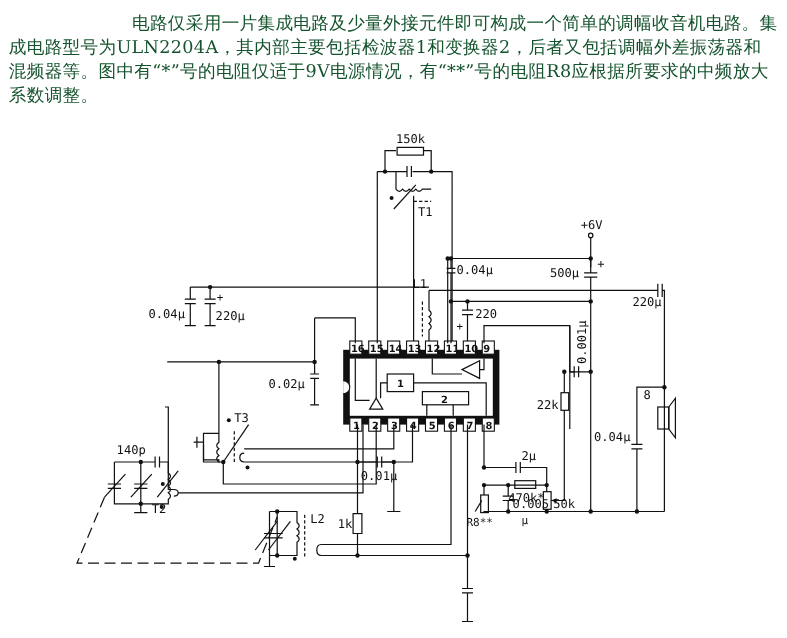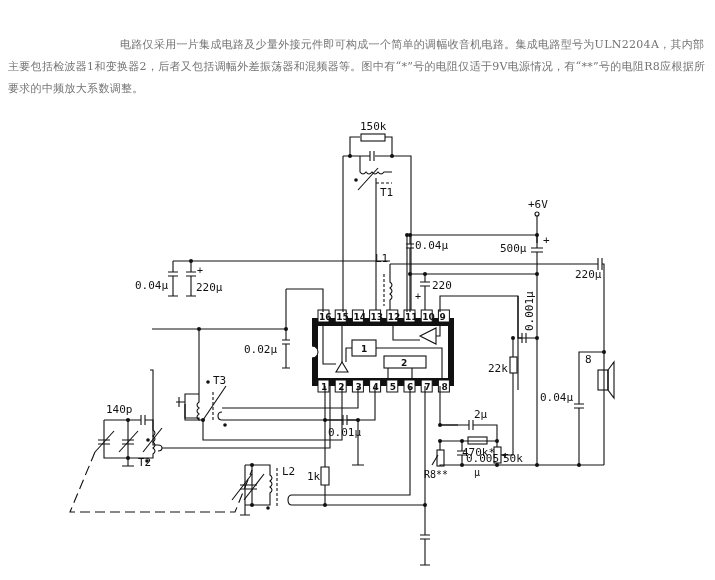--- a/index.html
+++ b/index.html
@@ -1,17 +1,17 @@
 <!DOCTYPE html>
 <html><head>
 <meta charset="utf-8">
 <style>
   html, body { margin:0; padding:0; background:#ffffff; }
   body { width:715px; height:580px; position:relative; overflow:hidden; font-family:"DejaVu Serif", serif; color:#111; }
-  .para { position:absolute; left:8px; top:10px; width:700px; font-size:11px; line-height:22px; letter-spacing:0.3px; color:#737373;margin-top:24px; }
+  .para { position:absolute; left:8px; top:10px; width:700px; font-size:16px; line-height:22px; letter-spacing:0.3px; color:#14532d; }
   .para .indent { display:inline-block; width:112px; }
   svg { position:absolute; left:0; top:0; }
   .lbl { font-family:"DejaVu Sans Mono", monospace; font-size:11px; fill:#111; }
   .lbl-s { font-family:"DejaVu Sans Mono", monospace; font-size:10px; fill:#111; }
   .pin { font-family:"DejaVu Sans", sans-serif; font-size:9px; font-weight:bold; fill:#111; }
   .w { stroke:#111; stroke-width:1.1; fill:none; }
   .dot { fill:#111; }
 </style>
 </head>
 <body>

